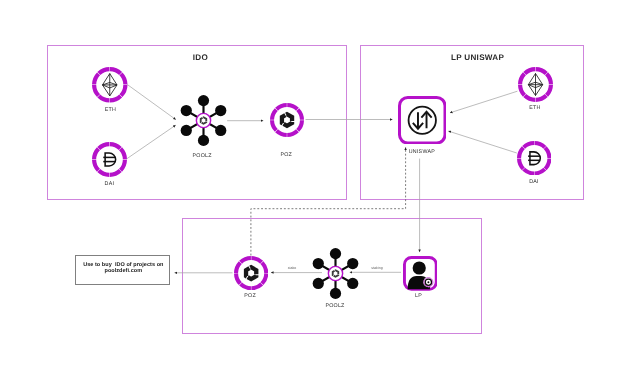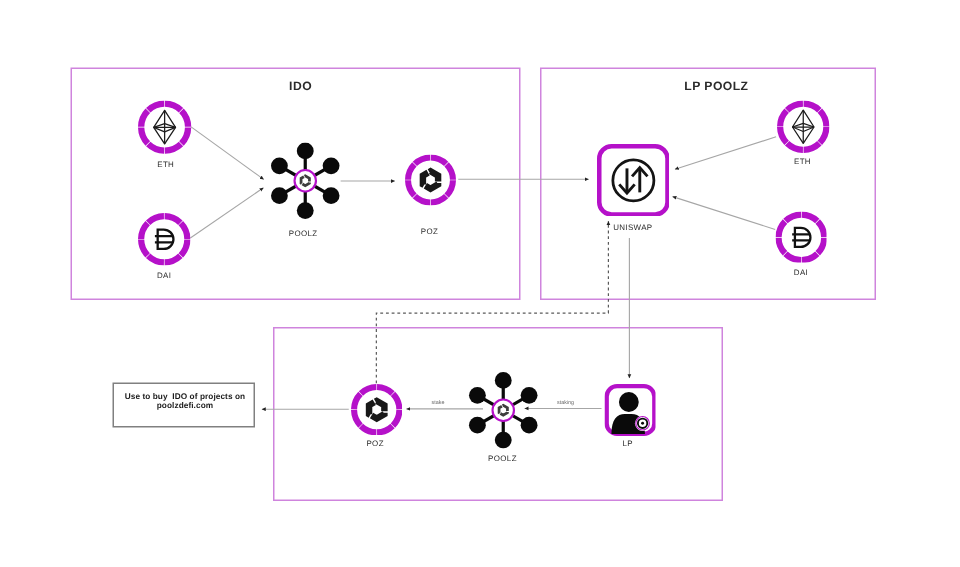--- a/index.html
+++ b/index.html
@@ -22,21 +22,21 @@
 </style>
 </head>
 <body>
 
 <div id="canvas">
 
   <div class="panel" style="left:47.3px;top:45.0px;width:300.0px;height:154.5px;"></div>
   <div class="panel-title" style="left:120.4px;top:52.9px;width:160px;">IDO</div>
 
   <div class="panel" style="left:360.0px;top:45.0px;width:223.8px;height:154.5px;"></div>
-  <div class="panel-title" style="left:397.6px;top:53.4px;width:160px;">LP POOLZ</div>
+  <div class="panel-title" style="left:397.6px;top:53.4px;width:160px;">LP UNISWAP</div>
 
   <div class="panel" style="left:181.9px;top:218.0px;width:299.8px;height:116.0px;"></div>
 
   <svg id="edges" viewBox="0 0 640 378" width="640" height="378">
     <defs>
       <marker id="ah" markerWidth="5" markerHeight="5" refX="3.4" refY="2" orient="auto">
         <path d="M0,0.35 L3.6,2 L0,3.65 Z" fill="#222"></path>
       </marker>
       <marker id="ahd" markerWidth="5" markerHeight="5" refX="3.4" refY="2" orient="auto">
         <path d="M0,0.35 L3.6,2 L0,3.65 Z" fill="#222"></path>

